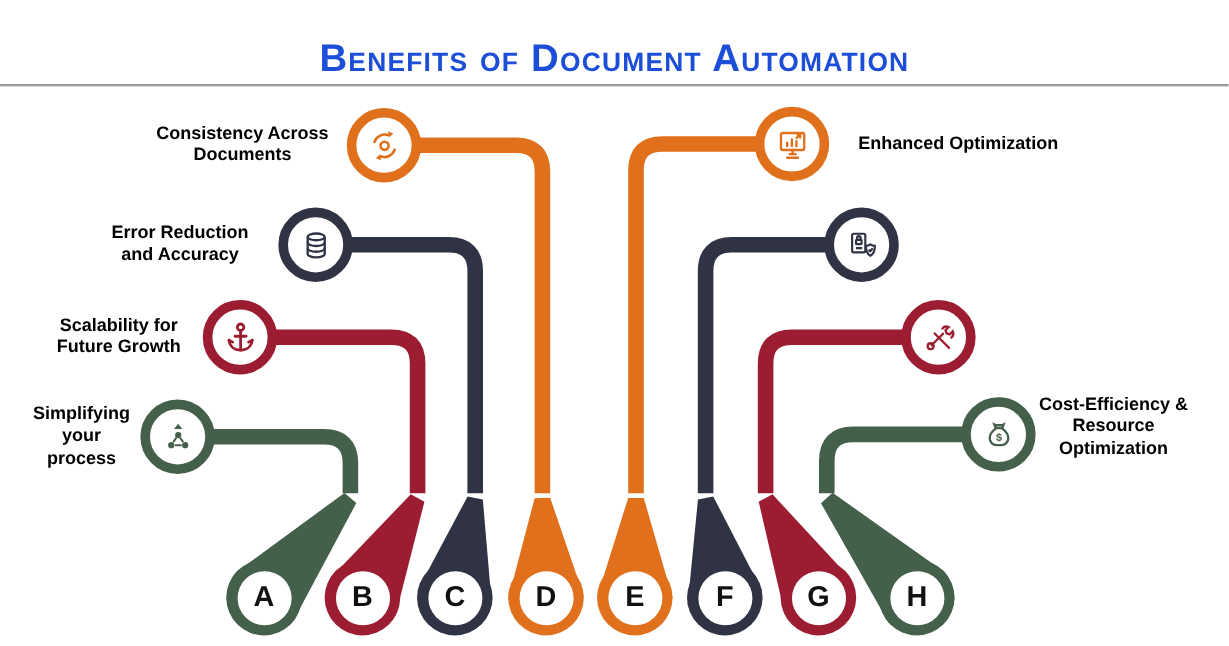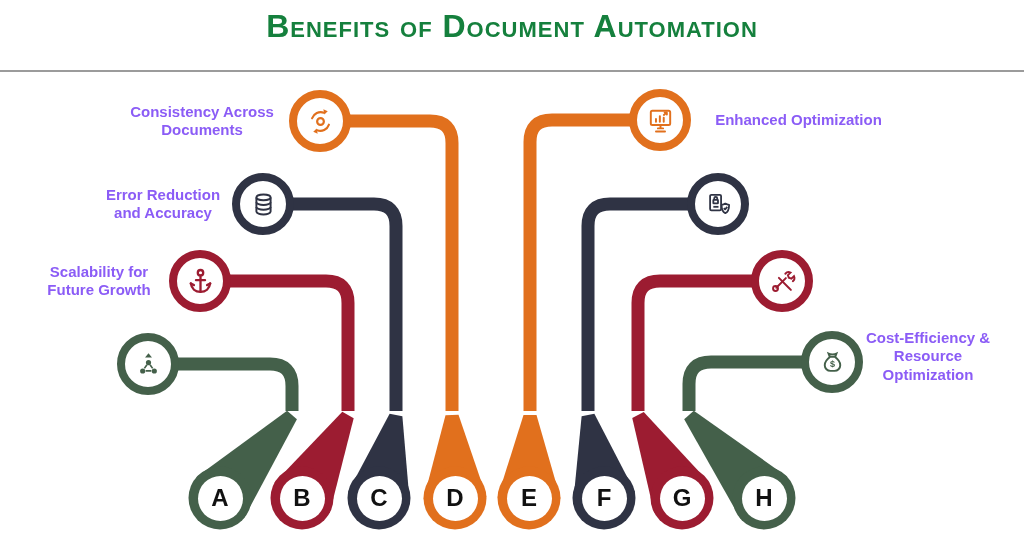--- a/index.html
+++ b/index.html
@@ -1,32 +1,32 @@
 <!DOCTYPE html>
 <html><head>
 <meta charset="utf-8">
 <style>
   html,body{margin:0;padding:0;background:#ffffff;}
   .stage{
     position:relative;width:1024px;height:538px;background:#ffffff;
     font-family:"Liberation Sans",sans-serif;overflow:hidden;
   }
   .title{
-    position:absolute;top:8px;left:0;width:1024px;text-align:center;
+    position:absolute;top:30px;left:0;width:1024px;text-align:center;
     font-weight:bold;font-variant:small-caps;font-size:32px;letter-spacing:1px;
-    color:#15803d;
+    color:#1d4ed8;
   }
   .divider{
     position:absolute;top:70px;left:0;width:1024px;height:2px;background:#9b9b9b;
   }
   .diagram{position:absolute;left:0;top:0;width:1024px;height:538px;}
   .items-layer{position:absolute;left:0;top:0;width:1024px;height:538px;}
   .item-label{
     position:absolute;transform:translateY(-50%);
-    font-weight:bold;font-size:15px;line-height:1.22;color:#8b5cf6;
+    font-weight:bold;font-size:15px;line-height:1.22;color:#000000;
     text-align:center;white-space:pre-line;
   }
   .icon-ring{
     position:absolute;width:46px;height:46px;border-radius:50%;
     background:#fff;border:8px solid currentColor;box-sizing:content-box;
     display:flex;align-items:center;justify-content:center;
   }
   .icon-ring svg{width:31px;height:31px;display:block;}
   .letter-badge{
     position:absolute;width:45px;height:45px;border-radius:50%;background:#ffffff;
@@ -60,20 +60,23 @@
       <path d="M 581.6175072161608 416.230360054716 L 594.3824927838392 413.769639945284 L 634.9305419524514 492.03748588868405 L 573.0694580475486 503.96251411131595 Z" fill="#2F3344"></path>
       <circle cx="604" cy="498" r="31.5" fill="#2F3344"></circle>
       <path d="M 758 281 H 660 Q 638 281 638 303 V 411" fill="none" stroke="#9C1C31" stroke-width="13"></path>
       <path d="M 632.2570624725007 418.04444880975865 L 643.7429375274993 411.95555119024135 L 709.8311587871118 483.2461326911697 L 654.1688412128882 512.7538673088303 Z" fill="#9C1C31"></path>
       <circle cx="682" cy="498" r="31.5" fill="#9C1C31"></circle>
       <path d="M 808 362 H 711 Q 689 362 689 384 V 411" fill="none" stroke="#44604A" stroke-width="13"></path>
       <path d="M 684.177265280217 419.3578928190811 L 693.822734719783 410.6421071809189 L 787.3717144112566 476.8809809536839 L 740.6282855887434 519.1190190463161 Z" fill="#44604A"></path>
       <circle cx="764" cy="498" r="31.5" fill="#44604A"></circle>
     </svg>
   <div class="items-layer">
+      <div class="item-label" style="left: 16px; width: 104px; top: 364px;">Simplifying
+your
+process</div>
       <div class="icon-ring" style="left: 117px; top: 333px; color: rgb(68, 96, 74);">
         <svg viewBox="0 0 24 24">
           <g fill="currentColor">
             <path d="M12 3.2l2.7 3.4H9.3z"></path>
             <circle cx="12" cy="10.5" r="2"></circle>
             <circle cx="7.5" cy="17" r="2"></circle>
             <circle cx="16.5" cy="17" r="2"></circle>
           </g>
           <g fill="none" stroke="currentColor" stroke-width="1.3">
             <path d="M10.8 12.2l-2 2.8M13.2 12.2l2 2.8M9.8 17h4.4"></path>
@@ -88,21 +91,21 @@
           <g fill="none" stroke="currentColor" stroke-width="1.8" stroke-linecap="round">
             <circle cx="12" cy="5.2" r="2.1"></circle>
             <path d="M12 7.4V20"></path>
             <path d="M8.5 11h7"></path>
             <path d="M4.5 13.5c.5 4 3.5 6.5 7.5 6.5s7-2.5 7.5-6.5"></path>
             <path d="M4.5 13.5l2.4 1.3M19.5 13.5l-2.4 1.3"></path>
           </g>
         </svg>
       </div>
       <div class="letter-badge" style="left: 279.5px; top: 475.5px;">B</div>
-      <div class="item-label" style="left: 89px; width: 148px; top: 204px;">Error Reduction
+      <div class="item-label" style="left: 76px; width: 148px; top: 204px;">Error Reduction
 and Accuracy</div>
       <div class="icon-ring" style="left: 232px; top: 173px; color: rgb(47, 51, 68);">
         <svg viewBox="0 0 24 24">
           <g fill="none" stroke="currentColor" stroke-width="1.5">
             <ellipse cx="12" cy="6.5" rx="5.5" ry="2.2"></ellipse>
             <path d="M6.5 6.5v11c0 1.2 2.5 2.2 5.5 2.2s5.5-1 5.5-2.2v-11"></path>
             <path d="M6.5 10.2c0 1.2 2.5 2.2 5.5 2.2s5.5-1 5.5-2.2"></path>
             <path d="M6.5 13.9c0 1.2 2.5 2.2 5.5 2.2s5.5-1 5.5-2.2"></path>
           </g>
         </svg>

